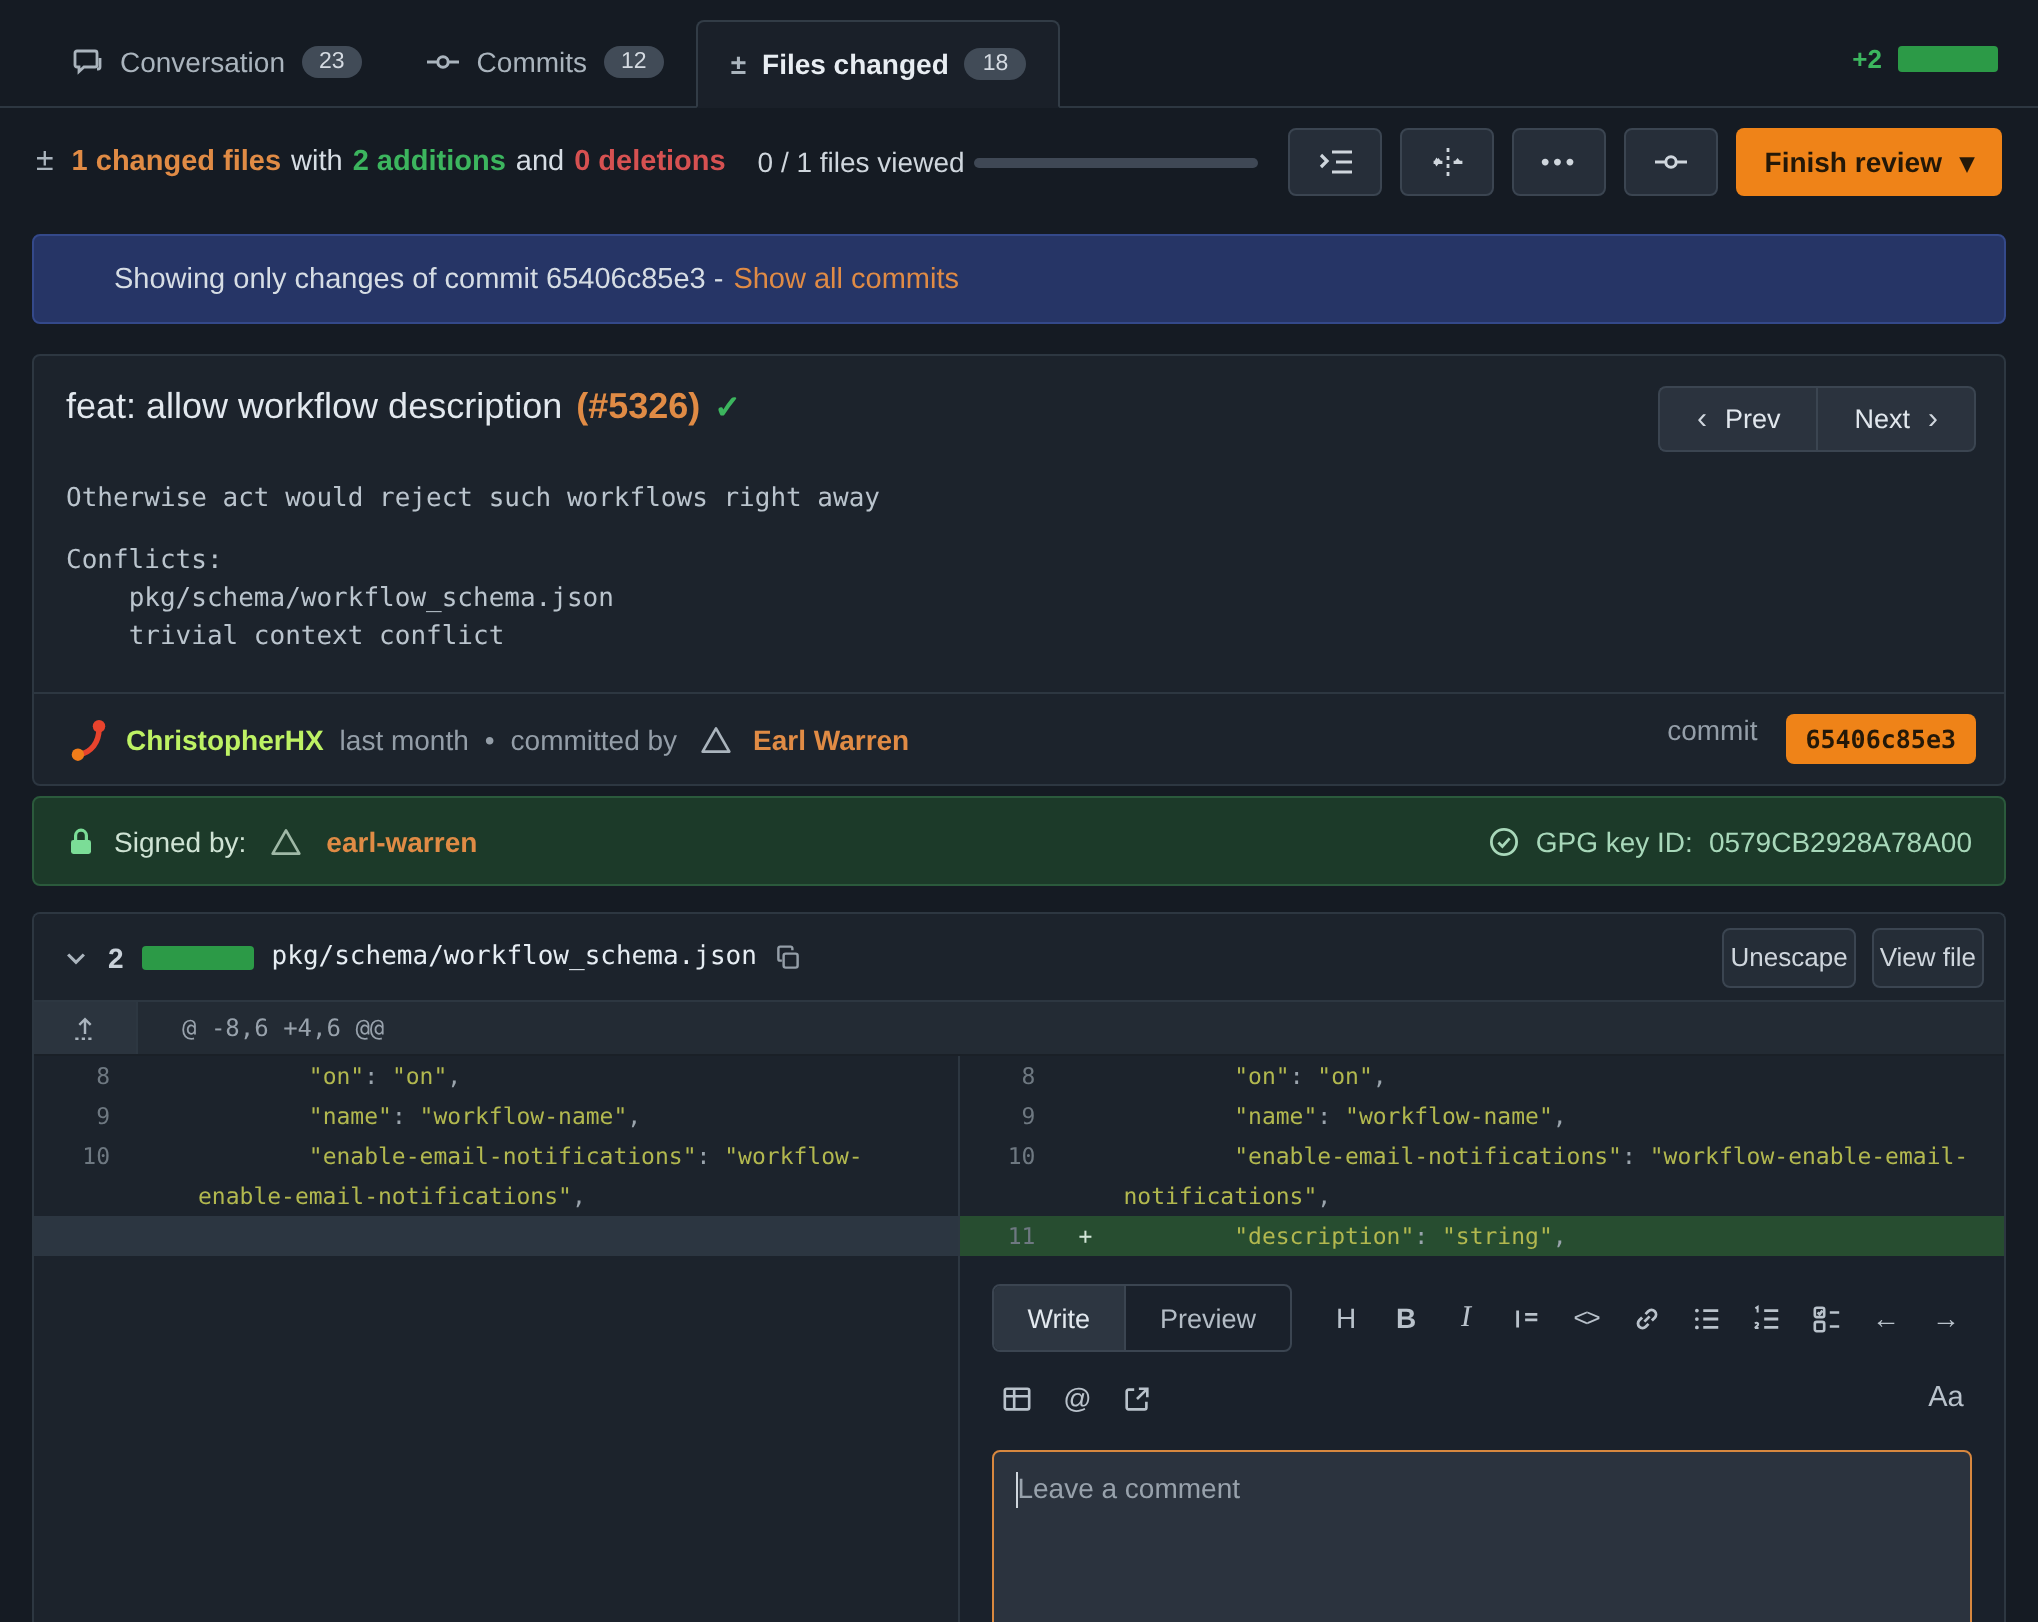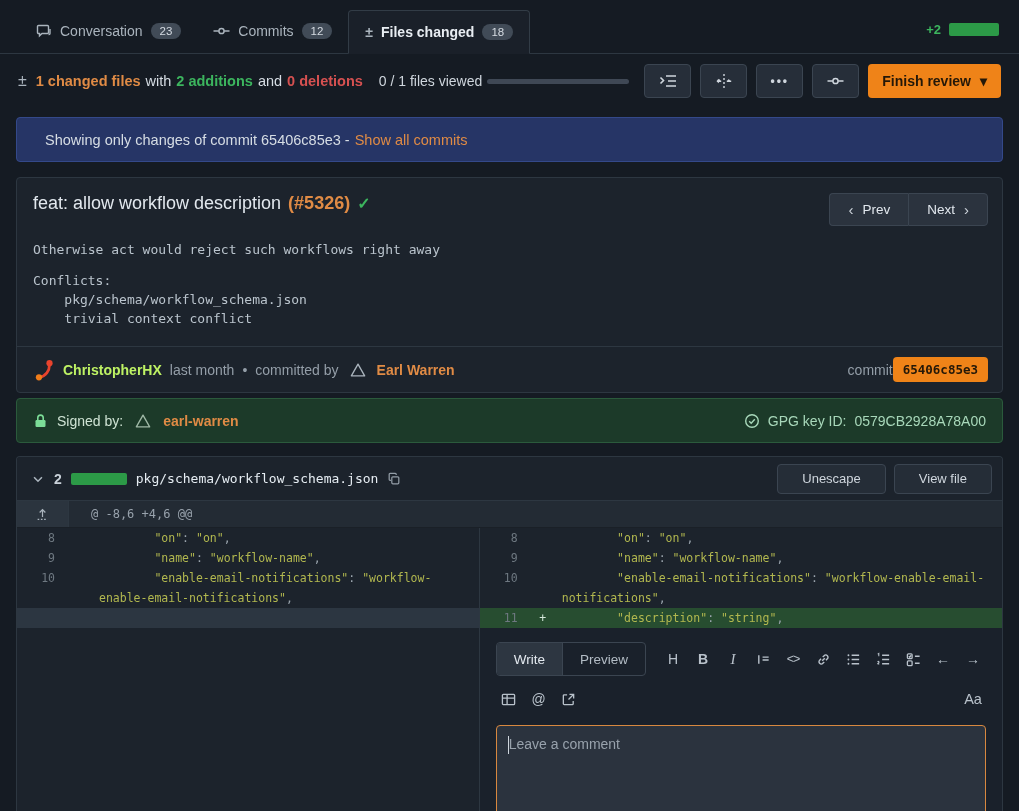--- a/index.html
+++ b/index.html
@@ -38,21 +38,21 @@
   .txt-red{color:var(--red);font-weight:bold}
   .tb-right{margin-left:auto;display:flex;align-items:center;gap:9px}
   .viewed{display:flex;align-items:center;gap:5px;margin-right:6px}
   .viewed-label{font-size:14px;color:#cfd6dd}
   .viewed-bar{width:142px;height:5px;background:#3f4855;border-radius:3px}
   .icon-btn{width:47px;height:34px;background:var(--raised);border:1px solid var(--border2);border-radius:4px;display:flex;align-items:center;justify-content:center;color:#cfd6dd;cursor:pointer}
   .ellipsis{letter-spacing:2px;font-size:12px;font-weight:bold}
   .finish-btn{height:34px;background:var(--btn-orange);color:var(--btn-orange-text);font-weight:bold;font-size:14px;border:none;border-radius:4px;padding:0 14px;display:flex;align-items:center;gap:9px;cursor:pointer}
 
   
-  .banner{margin:19px 16px 0;height:45px;background:var(--banner-bg);border:1px solid var(--banner-border);border-radius:4px;display:flex;align-items:center;padding:0 28px;gap:5px;font-size:14.5px}
+  .banner{margin:19px 16px 0;height:45px;background:var(--banner-bg);border:1px solid var(--banner-border);border-radius:4px;display:flex;align-items:center;padding:0 40px;gap:5px;font-size:14.5px}
   .banner a{color:var(--orange);text-decoration:none;cursor:pointer}
 
   
   .commit-box{margin:15px 16px 0;background:var(--box);border:1px solid var(--border);border-radius:4px}
   .commit-head{display:flex;align-items:flex-start;padding:15px 14px 0 16px}
   .commit-title{font-size:18px;font-weight:500;color:#e2e8ee;display:flex;align-items:center;gap:7px}
   .commit-title .ref{color:var(--orange)}
   .commit-title .ok{color:var(--green);font-size:16px;font-weight:bold}
   .prevnext{margin-left:auto;display:flex}
   .pn-btn{height:33px;padding:0 18px;background:#2b333e;border:1px solid var(--border2);color:#e1e7ed;font-size:13.5px;display:flex;align-items:center;gap:9px;cursor:pointer}
@@ -61,38 +61,38 @@
   .pn-chev{color:#cfd6dd;font-size:15px}
   .commit-body{padding:14px 16px 18px;font-size:13px;line-height:19px;color:#bac4cd}
   .commit-body p{margin-bottom:12px;white-space:pre-wrap}
   .commit-body p:last-child{margin-bottom:0}
   .commit-body .hash{color:var(--orange)}
   .author-row{border-top:1px solid var(--border);padding:10px 14px 10px 16px;display:flex;align-items:center;gap:8px}
   .avatar{width:22px;height:22px;border-radius:3px;display:flex;align-items:center;justify-content:center;flex:none}
   .author-name{font-weight:bold;color:#bef264}
   .muted{color:var(--muted)}
   .committer{color:var(--orange);font-weight:bold}
-  .commit-right{margin-left:auto;display:flex;align-items:center;gap:0}
+  .commit-right{margin-left:auto;display:flex;align-items:flex-start;gap:14px}
   .hash-badge{background:var(--btn-orange);color:var(--btn-orange-text);font-weight:bold;font-size:12.5px;padding:5px 10px;border-radius:4px}
 
   
   .signed-row{margin:5px 16px 0;height:45px;background:var(--signed-bg);border:1px solid var(--signed-border);border-radius:4px;display:flex;align-items:center;gap:9px;padding:0 16px;color:var(--signed-text)}
   .signed-row .signer{color:var(--orange);font-weight:bold}
   .signed-right{margin-left:auto;display:flex;align-items:center;gap:8px;color:var(--gpg-text)}
 
   
   .diff-box{margin:13px 16px 0;border:1px solid var(--border);border-bottom:none;border-radius:4px 4px 0 0;overflow:hidden;background:var(--box)}
   .file-header{height:44px;display:flex;align-items:center;gap:9px;padding:0 10px 0 14px;border-bottom:1px solid var(--border);background:var(--box)}
   .fh-chevron{color:var(--muted2)}
   .fh-count{font-weight:bold;color:#c9d1d9}
   .fh-bar{width:56px;height:12px;background:var(--bar-green);border-radius:2px}
   .fh-name{font-size:13px;color:#e6edf3}
   .fh-copy{color:var(--muted);cursor:pointer}
   .fh-btns{margin-left:auto;display:flex;gap:8px}
-  .sm-btn{height:30px;padding:0 24px;background:#252d37;border:1px solid var(--border2);border-radius:4px;color:#cfd6dd;font-size:13px;display:flex;align-items:center;cursor:pointer}
+  .sm-btn{height:30px;padding:0 3px;background:#252d37;border:1px solid var(--border2);border-radius:4px;color:#cfd6dd;font-size:13px;display:flex;align-items:center;cursor:pointer}
   .hunk-row{height:27px;background:var(--hunk-bg);display:flex;align-items:stretch;border-bottom:1px solid #1a2027}
   .hunk-expand{width:52px;background:var(--hunk-cell);display:flex;align-items:center;justify-content:center;color:var(--muted2);border-right:1px solid var(--border);cursor:pointer}
   .hunk-text{display:flex;align-items:center;padding-left:22px;font-size:12px;color:#98a2ac}
   .diff-body{display:grid;grid-template-columns:1fr 1fr}
   .diff-col.right{border-left:1px solid var(--border)}
   .dr{display:flex;align-items:stretch;font-size:11.5px;line-height:20px}
   .dr .lno{width:52px;flex:none;text-align:right;padding-right:14px;color:var(--lno);user-select:none}
   .dr .sgn{width:22px;flex:none;text-align:center;color:#d3e6d8}
   .dr .cod{flex:1;padding:0 8px;white-space:pre-wrap;overflow-wrap:break-word;color:var(--code-pun)}
   .dr.add{background:var(--add-bg)}

